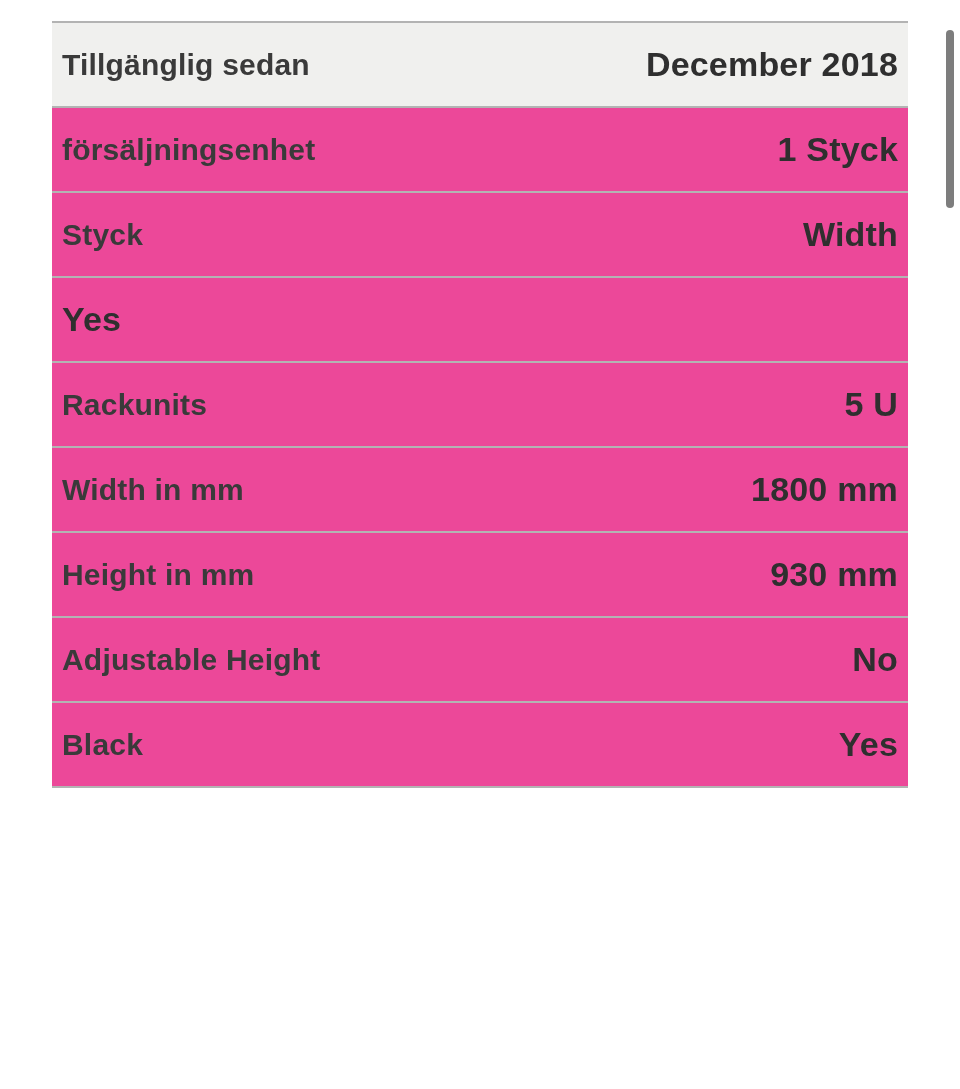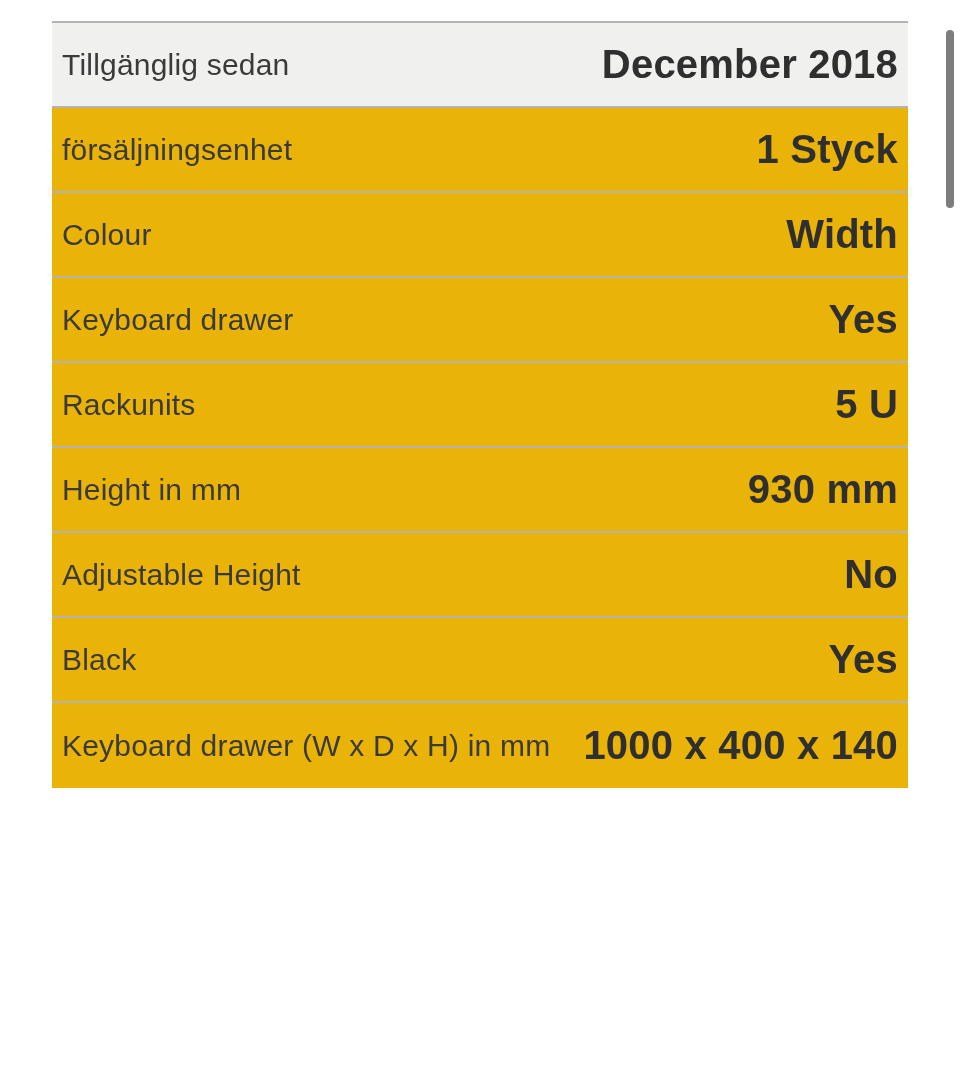--- a/index.html
+++ b/index.html
@@ -18,33 +18,33 @@
     width: 856px;
     border-top: 2px solid #b3b3b3;
   }
   .spec-row {
     height: 85px;
     display: flex;
     align-items: center;
     justify-content: space-between;
     padding: 0 10px;
     border-bottom: 2px solid #b3b3b3;
-    background: #eab308;
+    background: #ec4899;
   }
   .spec-row.striped { background: #f0f0ee; }
   .spec-row.last { border-bottom: none; }
   .spec-label {
     font-size: 30px;
-    font-weight: 400;
+    font-weight: 700;
     color: #3a3a3a;
     letter-spacing: 0.2px;
     white-space: nowrap;
   }
   .spec-value {
-    font-size: 40px;
+    font-size: 34px;
     font-weight: 700;
     color: #2f2f2f;
     letter-spacing: 0.2px;
     white-space: nowrap;
     text-align: right;
   }
   .scrollbar-thumb {
     position: absolute;
     left: 946px;
     top: 30px;
@@ -60,42 +60,41 @@
 <div class="spec-table">
     <div class="spec-row striped">
       <span class="spec-label">Tillgänglig sedan</span>
       <span class="spec-value">December 2018</span>
     </div>
     <div class="spec-row">
       <span class="spec-label">försäljningsenhet</span>
       <span class="spec-value">1 Styck</span>
     </div>
     <div class="spec-row">
-      <span class="spec-label">Colour</span>
+      <span class="spec-label">Styck</span>
       <span class="spec-value">Width</span>
     </div>
     <div class="spec-row">
-      <span class="spec-label">Keyboard drawer</span>
       <span class="spec-value">Yes</span>
     </div>
     <div class="spec-row">
       <span class="spec-label">Rackunits</span>
       <span class="spec-value">5 U</span>
+    </div>
+    <div class="spec-row">
+      <span class="spec-label">Width in mm</span>
+      <span class="spec-value">1800 mm</span>
     </div>
     <div class="spec-row">
       <span class="spec-label">Height in mm</span>
       <span class="spec-value">930 mm</span>
     </div>
     <div class="spec-row">
       <span class="spec-label">Adjustable Height</span>
       <span class="spec-value">No</span>
     </div>
     <div class="spec-row">
       <span class="spec-label">Black</span>
       <span class="spec-value">Yes</span>
     </div>
-    <div class="spec-row last">
-      <span class="spec-label">Keyboard drawer (W x D x H) in mm</span>
-      <span class="spec-value">1000 x 400 x 140</span>
-    </div>
   </div>
 
 <div class="scrollbar-thumb"></div>
 
 </body></html>

